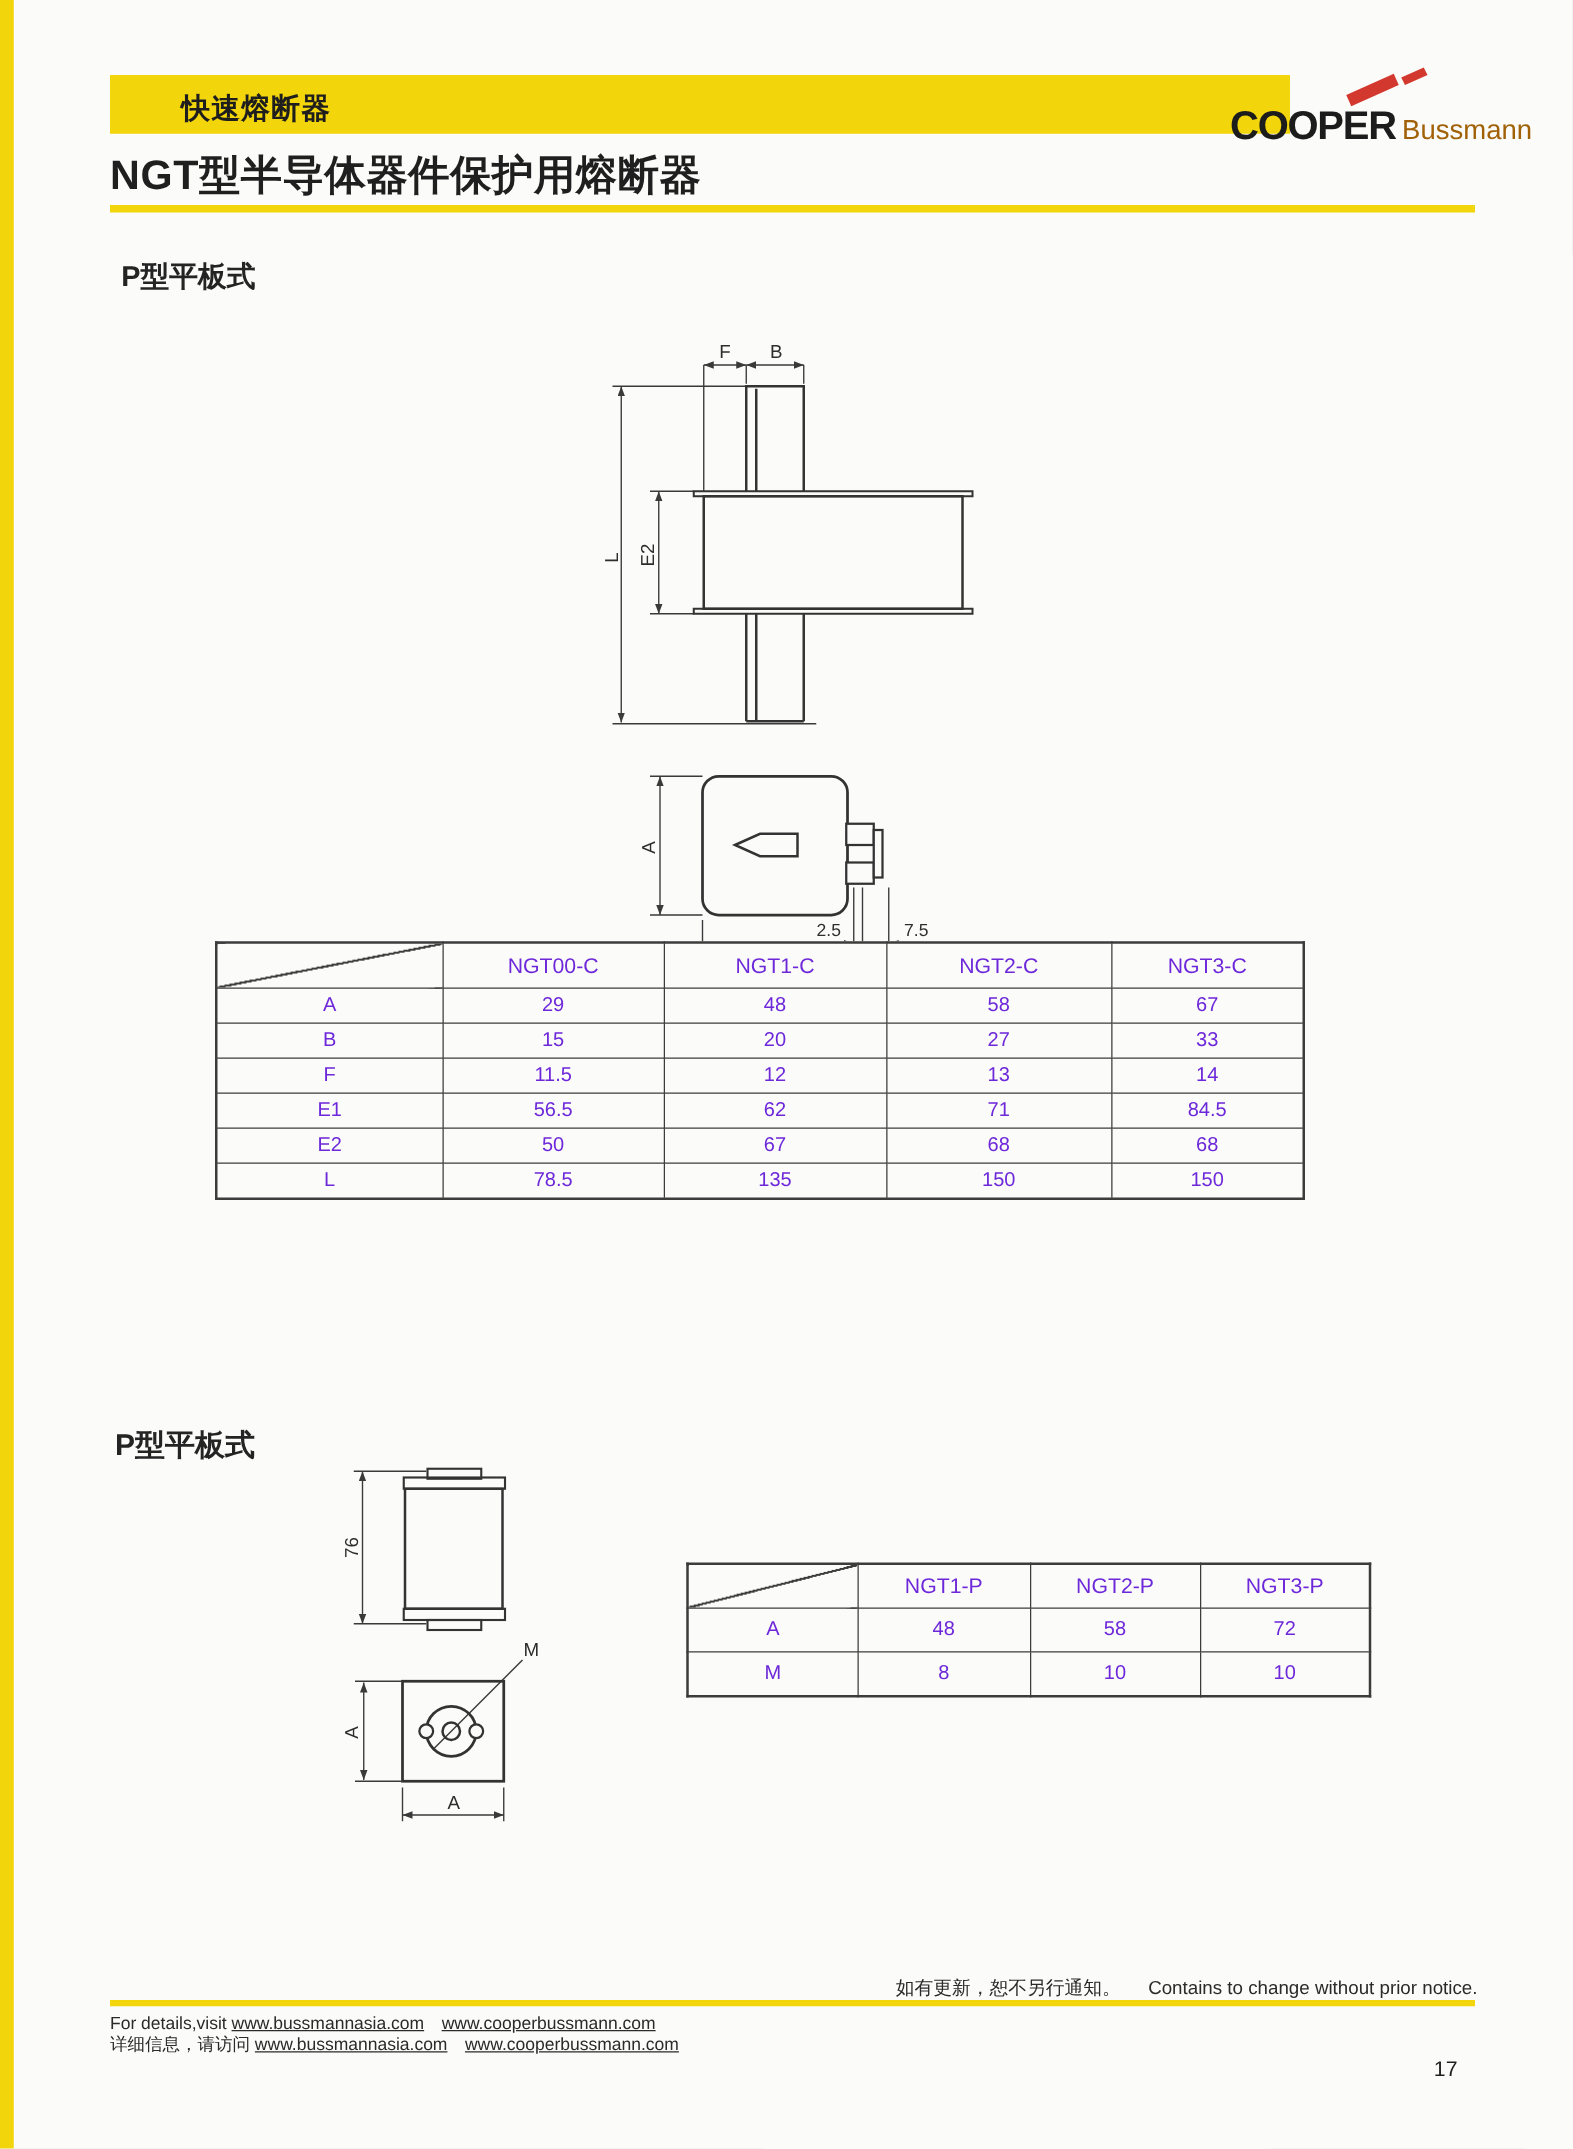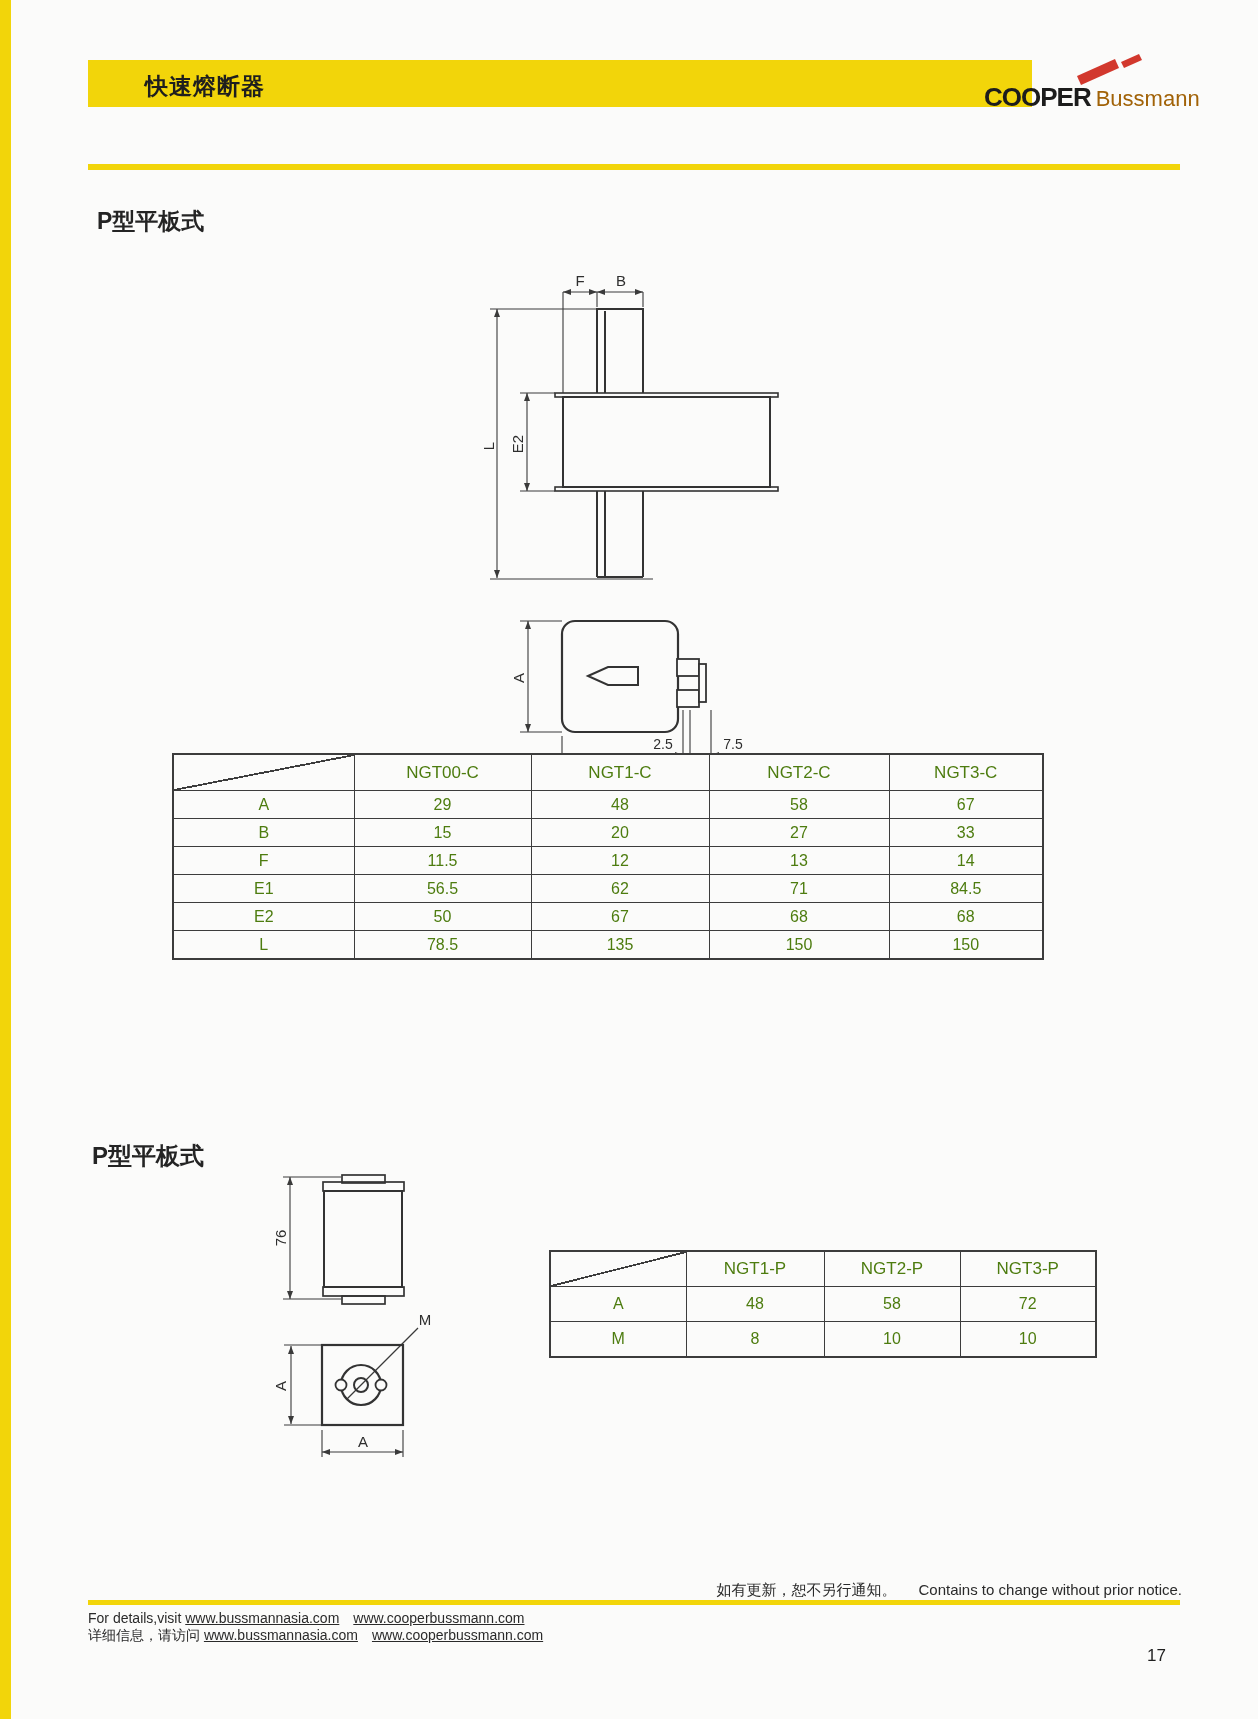--- a/index.html
+++ b/index.html
@@ -7,29 +7,29 @@
         font-family:"Liberation Sans",sans-serif;color:#252525;}
   .abs{position:absolute;}
   
   .edge-band{left:0;top:0;width:11px;height:1719px;background:#F2D50A;}
   
   .cat-bar{left:88px;top:60px;width:904px;height:47px;background:#F2D50A;padding-left:40px;}
   .cat-bar span{display:block;padding:11px 0 0 17px;font-size:23px;font-weight:bold;color:#1e1e1e;letter-spacing:1px;}
   .logo{left:984px;top:52px;width:230px;height:56px;}
   .logo-mark{position:absolute;left:91px;top:0px;width:80px;height:36px;}
   .logo-text{position:absolute;left:0px;top:30px;white-space:nowrap;}
-  .logo-cooper{font-size:26px;font-weight:bold;letter-spacing:-1px;color:#1c1c1c;}
+  .logo-cooper{font-size:32px;font-weight:bold;letter-spacing:-1px;color:#1c1c1c;}
   .logo-buss{font-size:22px;color:#a16207;margin-left:5px;}
   .title{left:88px;top:118px;font-size:33px;font-weight:bold;letter-spacing:0.5px;color:#1f1f1f;}
   .title-rule{left:88px;top:164px;width:1092px;height:6px;background:#F2D50A;}
   .sec-head{font-size:23px;font-weight:bold;color:#242424;}
   
   .dim-table{position:absolute;border-collapse:collapse;table-layout:fixed;background:#fbfbfa;border:2.2px solid #3c3c3c;}
   .dim-table th,.dim-table td{border:1.4px solid #3c3c3c;font-weight:normal;text-align:center;
-        font-size:16px;color:#4d7c0f;padding:0;}
+        font-size:16px;color:#6d28d9;padding:0;}
   .dim-table tr.head th{font-size:17px;height:36px;}
   .t1 td,.t1 th{height:27px;}
   .t1 tr.head th{height:35px;}
   .t2 td,.t2 th{height:34px;}
   .t2 tr.head th{height:34px;margin-left:48px;}
   .diag{background:linear-gradient(to bottom right,transparent calc(50% - 0.9px),#3c3c3c calc(50% - 0.9px) calc(50% + 0.9px),transparent calc(50% + 0.9px));}
   
   svg text{font-family:"Liberation Sans",sans-serif;font-size:15px;fill:#2e2e2e;}
   svg .dimtxt{font-size:14px;}
   
@@ -54,20 +54,21 @@
   <div class="abs logo">
     <svg class="logo-mark" viewBox="0 0 80 36">
       <polygon points="2,24 40,7 44,16 6,33" fill="#D2382D"></polygon>
       <polygon points="46,10 64,2 67,8 49,16" fill="#D2382D"></polygon>
     </svg>
     <div class="logo-text">
       <span class="logo-cooper">COOPER</span><span class="logo-buss">Bussmann</span>
     </div>
   </div>
 
+  <div class="abs title">NGT型半导体器件保护用熔断器</div>
   <div class="abs title-rule"></div>
 
   <div class="abs sec-head" style="left:97px;top:206px;">P型平板式</div>
 
   <svg class="abs" style="left:420px;top:250px;" width="380" height="545" viewBox="0 0 380 545">
     <defs>
       <marker id="arw" orient="auto-start-reverse" markerUnits="userSpaceOnUse" markerWidth="9" markerHeight="7" refX="8" refY="3">
         <path d="M0,0 L8,3 L0,6 Z" fill="#3a3a3a"></path>
       </marker>
     </defs>

